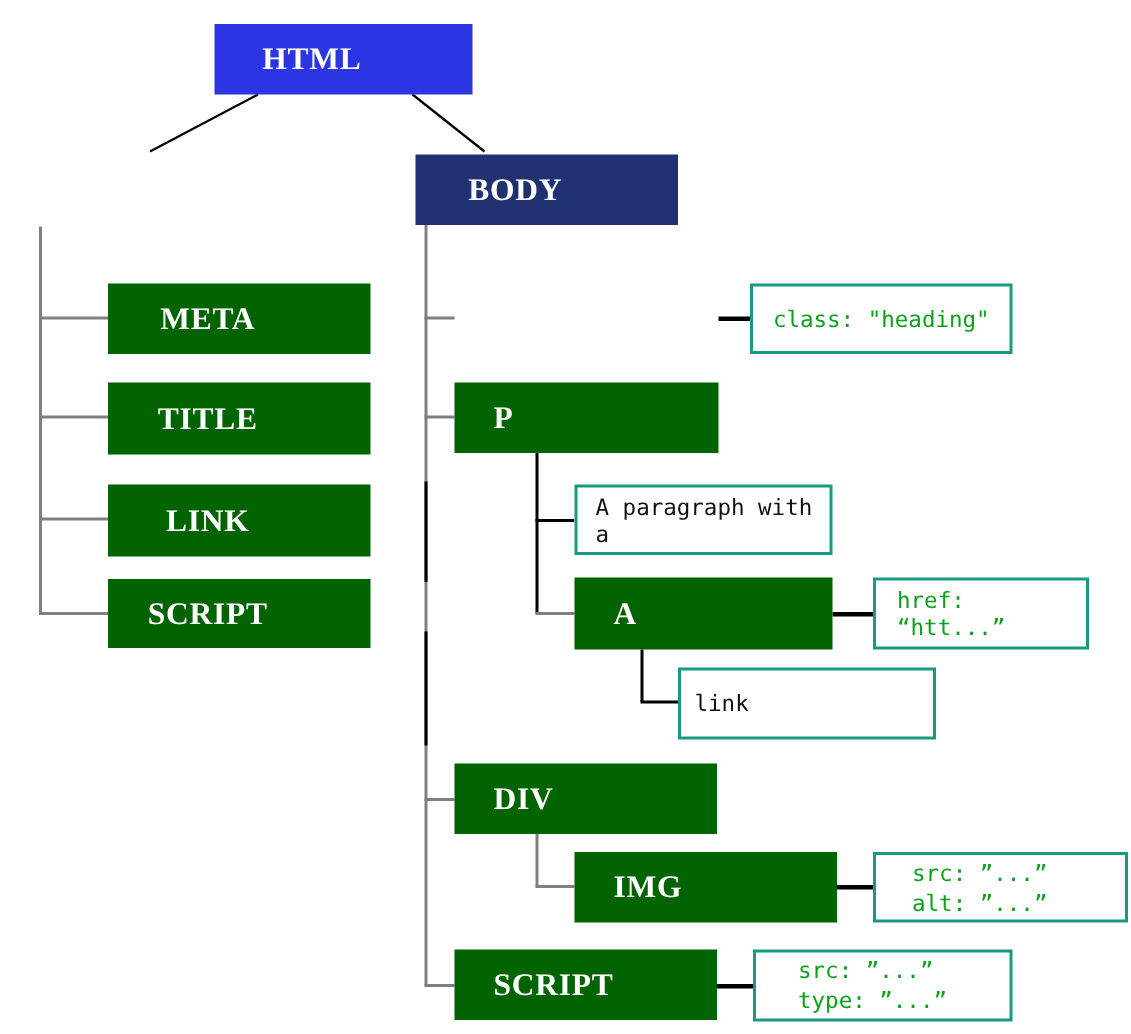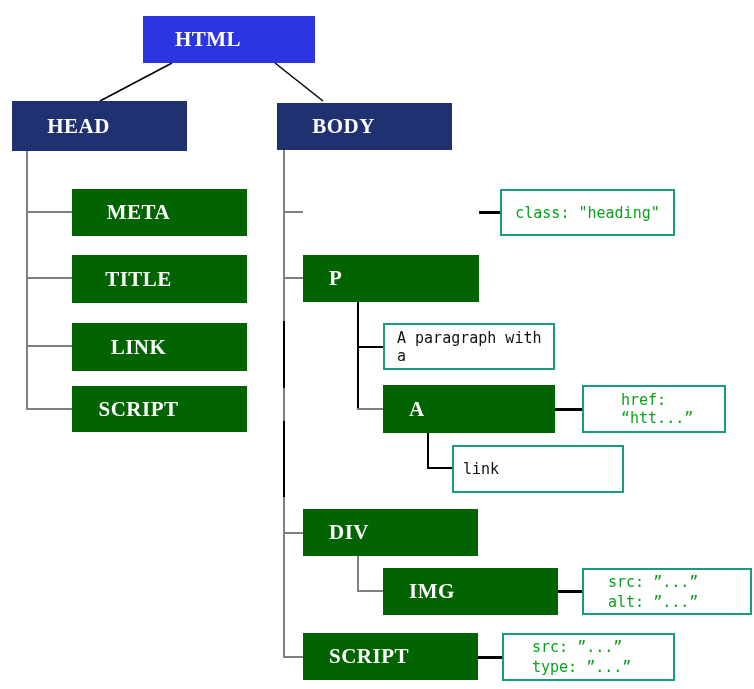--- a/index.html
+++ b/index.html
@@ -33,21 +33,21 @@
   .b-link{left:72px;top:323px;width:175px;height:48px;}
   .b-scripthead{left:72px;top:386px;width:175px;height:46px;}
   .b-h1{left:303px;top:189px;width:176px;height:47px;}
   .b-p{left:303px;top:255px;width:176px;height:47px;}
   .b-a{left:383px;top:385px;width:172px;height:48px;}
   .b-div{left:303px;top:509px;width:175px;height:47px;}
   .b-img{left:383px;top:568px;width:175px;height:47px;}
   .b-scriptbody{left:303px;top:633px;width:175px;height:47px;}
   .b-annh1{left:500px;top:189px;width:175px;height:47px;justify-content:center;}
   .b-para{left:383px;top:323px;width:172px;height:47px;padding-left:12px;}
-  .b-annhref{left:582px;top:385px;width:144px;height:48px;padding-left:37px;}
+  .b-annhref{left:582px;top:385px;width:144px;height:48px;padding-left:14px;}
   .b-linktext{left:452px;top:445px;width:172px;height:48px;padding-left:9px;}
   .b-annimg{left:582px;top:568px;width:170px;height:47px;padding-left:24px;}
   .b-annscript{left:502px;top:633px;width:173px;height:48px;padding-left:28px;}
   
   .line{position:absolute;background:var(--connector-gray,#808080);}
   .line.black{background:var(--connector-black,#000000);}
   .v{width:2px;} .h{height:2px;} .thick{height:3px;}
   .lv{left:26px;top:151px;height:259px;}
   .lh1{left:26px;top:211px;width:46px;}
   .lh2{left:26px;top:277px;width:46px;}
@@ -108,23 +108,20 @@
   <div class="line h dh"></div>
 
   <div class="line thick n1 black"></div>
   <div class="line thick n2 black"></div>
   <div class="line thick n3 black"></div>
   <div class="line thick n4 black"></div>
 
   <div class="box tree-node root-node b-html">
     <span>HTML</span>
   </div>
-  <div class="box tree-node branch-node b-head">
-    <span>HEAD</span>
-  </div>
   <div class="box tree-node branch-node b-body">
     <span>BODY</span>
   </div>
 
   <div class="box tree-node leaf-node b-meta">
     <span>META</span>
   </div>
   <div class="box tree-node leaf-node b-title">
     <span>TITLE</span>
   </div>

